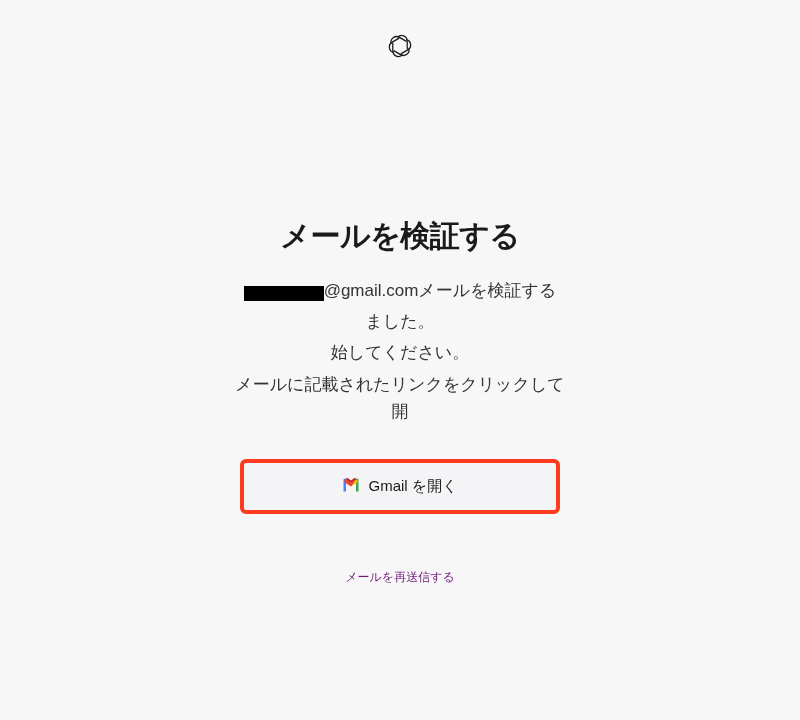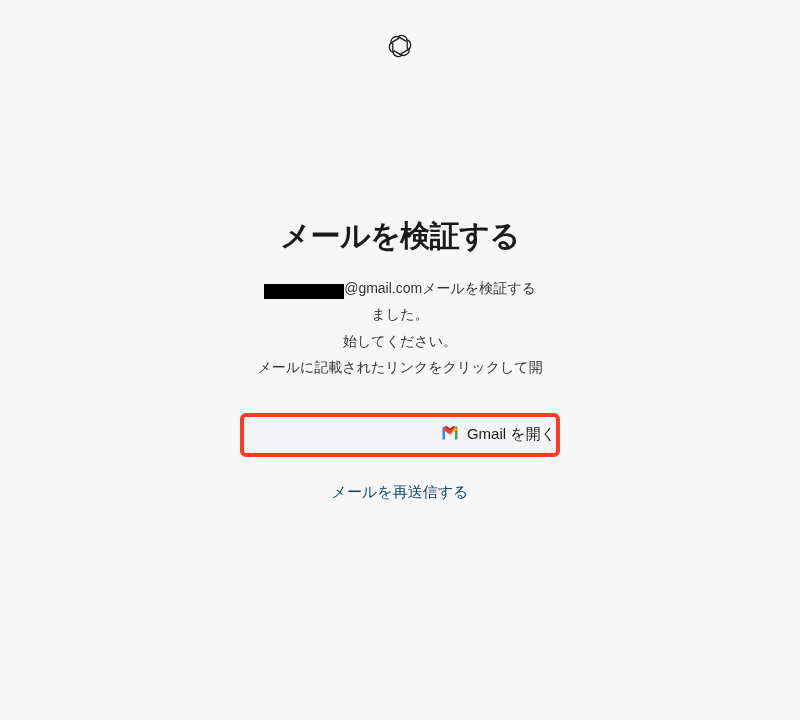--- a/index.html
+++ b/index.html
@@ -27,21 +27,21 @@
     }
     .title {
       font-size: 30px;
       font-weight: 700;
       text-align: center;
       margin-bottom: 20px;
       letter-spacing: -0.5px;
       margin-top: 20px;
     }
     .desc {
-      font-size: 14px;
+      font-size: 17px;
       color: #333;
       text-align: center;
       line-height: 1.6;
       margin-bottom: 4px;
     }
     .email-line {
       display: flex;
       align-items: center;
       justify-content: center;
       flex-wrap: wrap;
@@ -54,39 +54,40 @@
       background: #000;
       position: relative;
       top: 3px;
     }
     .desc-block {
       text-align: center;
       margin-bottom: 30px;
     }
     .gmail-btn {
       width: 320px;
-      height: 44px;
+      height: 55px;
       background: #f4f4f6;
       border: 4px solid #ff3b1f;
       border-radius: 6px;
       display: flex;
       align-items: center;
-      justify-content: flex-end;
+      justify-content: center;
       gap: 8px;
       font-size: 15px;
       font-weight: 500;
       color: #1a1a1a;
       cursor: pointer;
       margin-bottom: 26px;
     }
     .resend {
-      font-size: 15px;
-      color: #0c4a6e;
+      font-size: 12px;
+      color: #701a75;
       text-align: center;
       cursor: pointer;
+      margin-top: 29px;
     }
   </style>
 </head>
 <body>
 
 <div class="logo-wrap">
   <span>
     <svg width="32" height="32" viewBox="0 0 40 40" fill="none" stroke="#1a1a1a" stroke-width="1.6">
       <g transform="translate(20,20)">
         <g>

